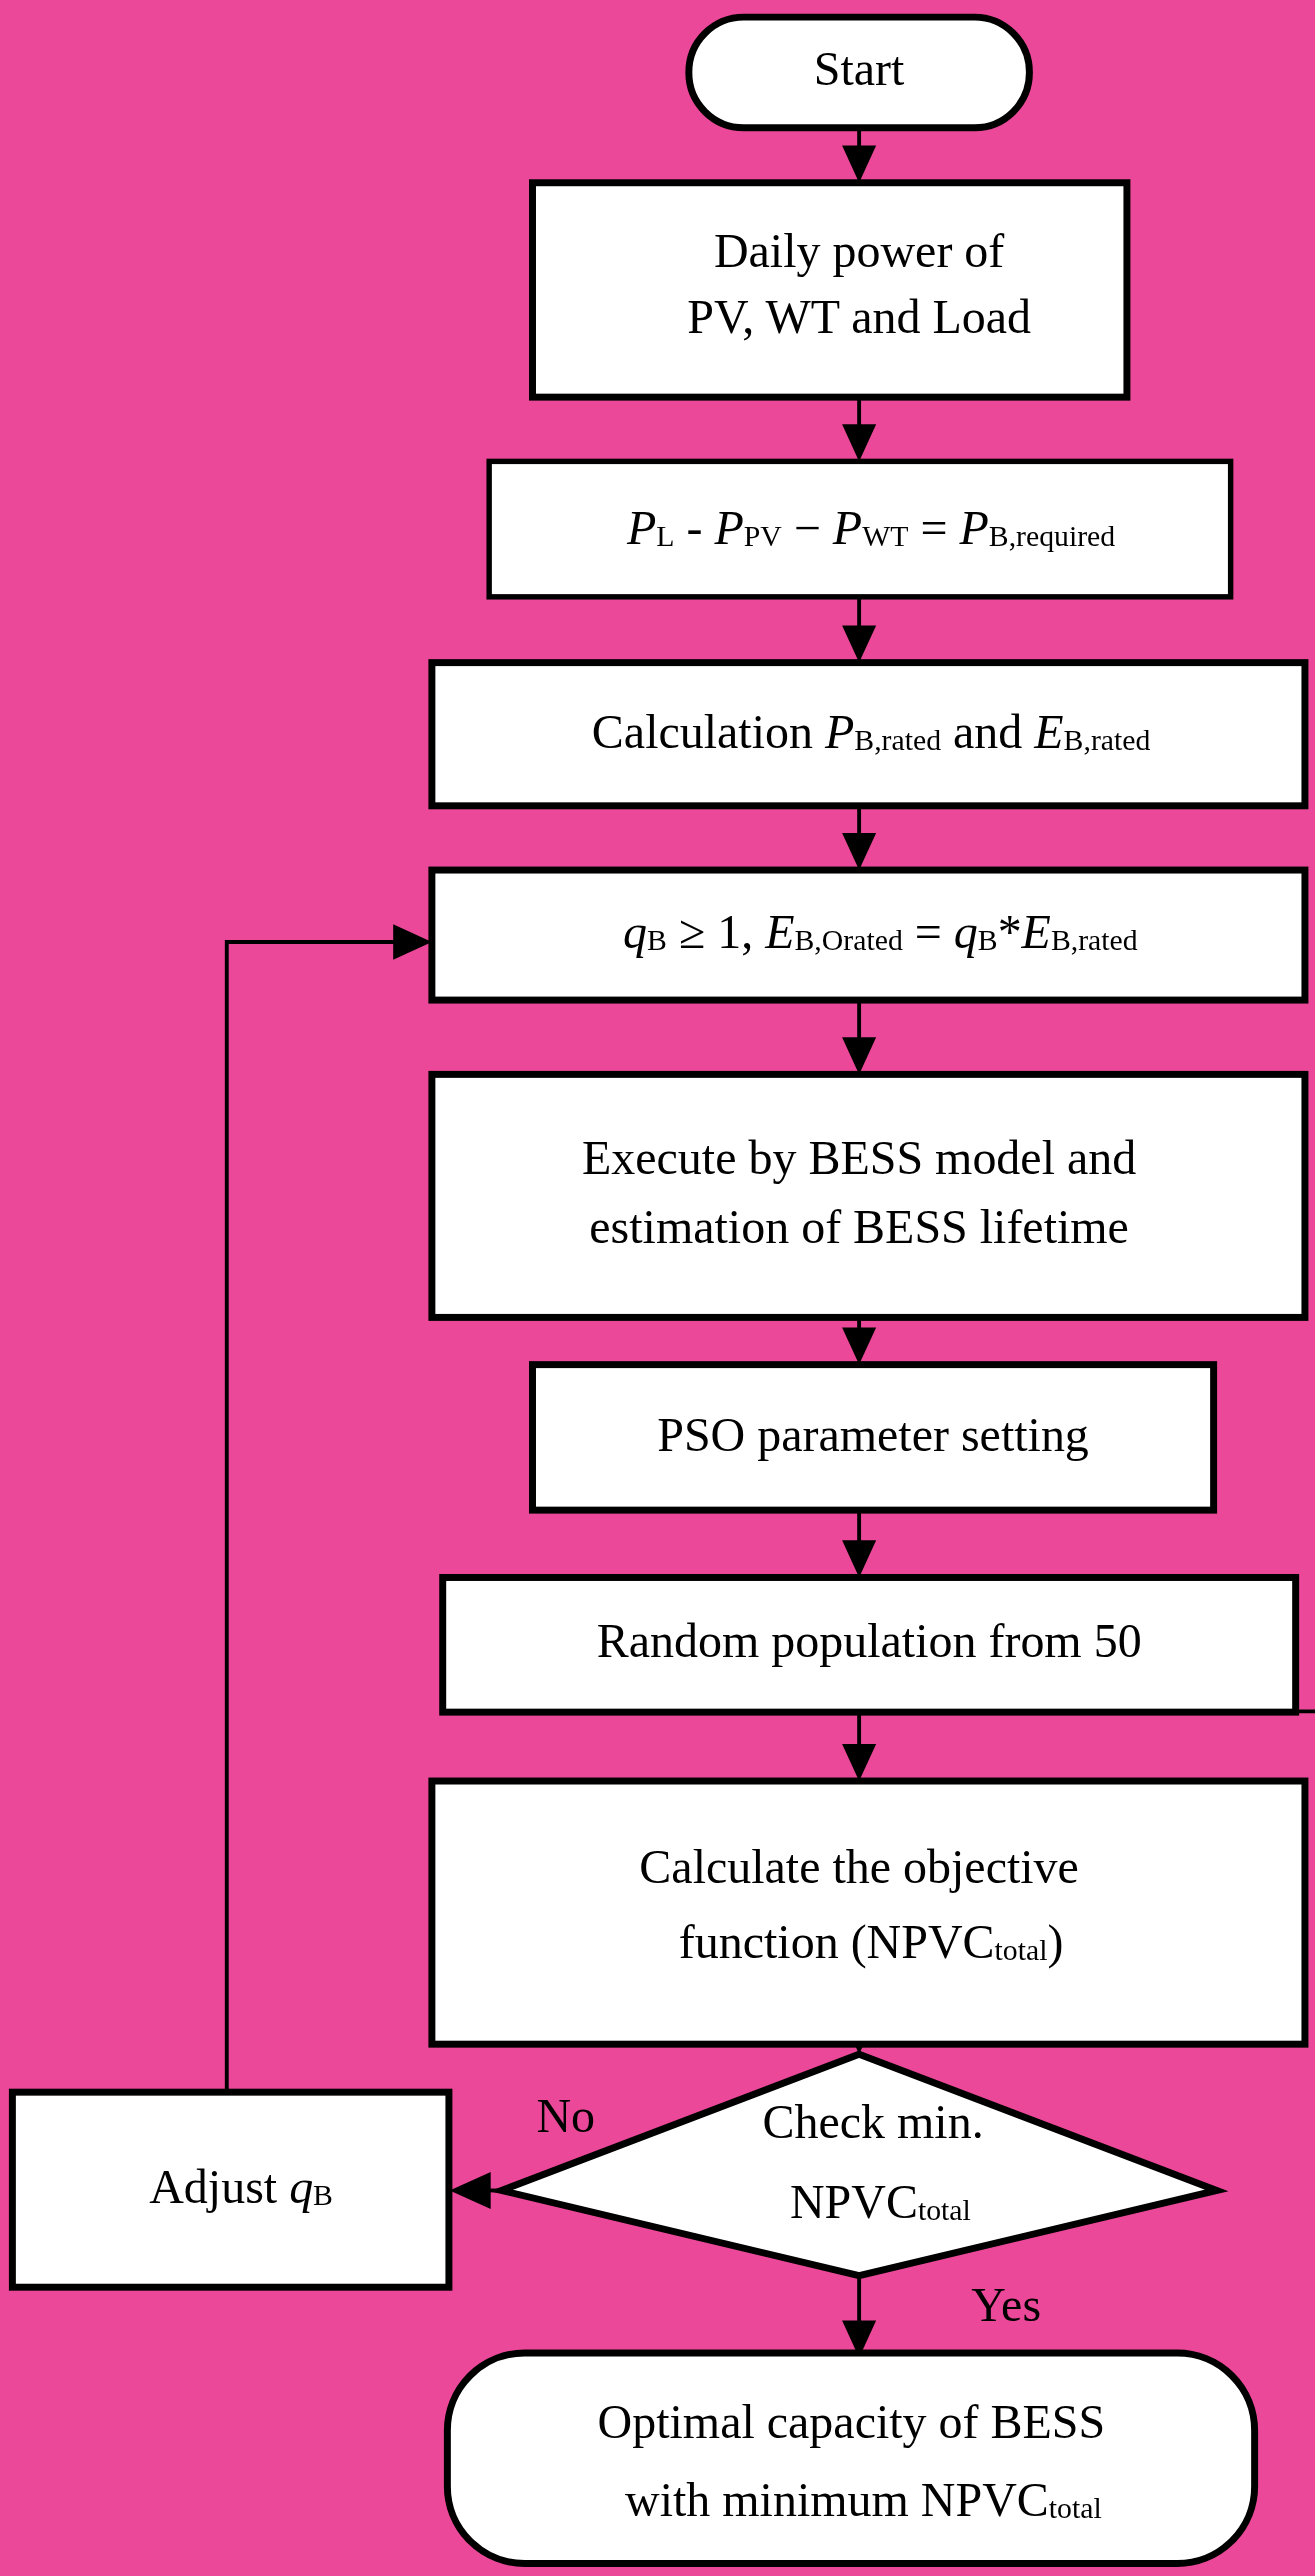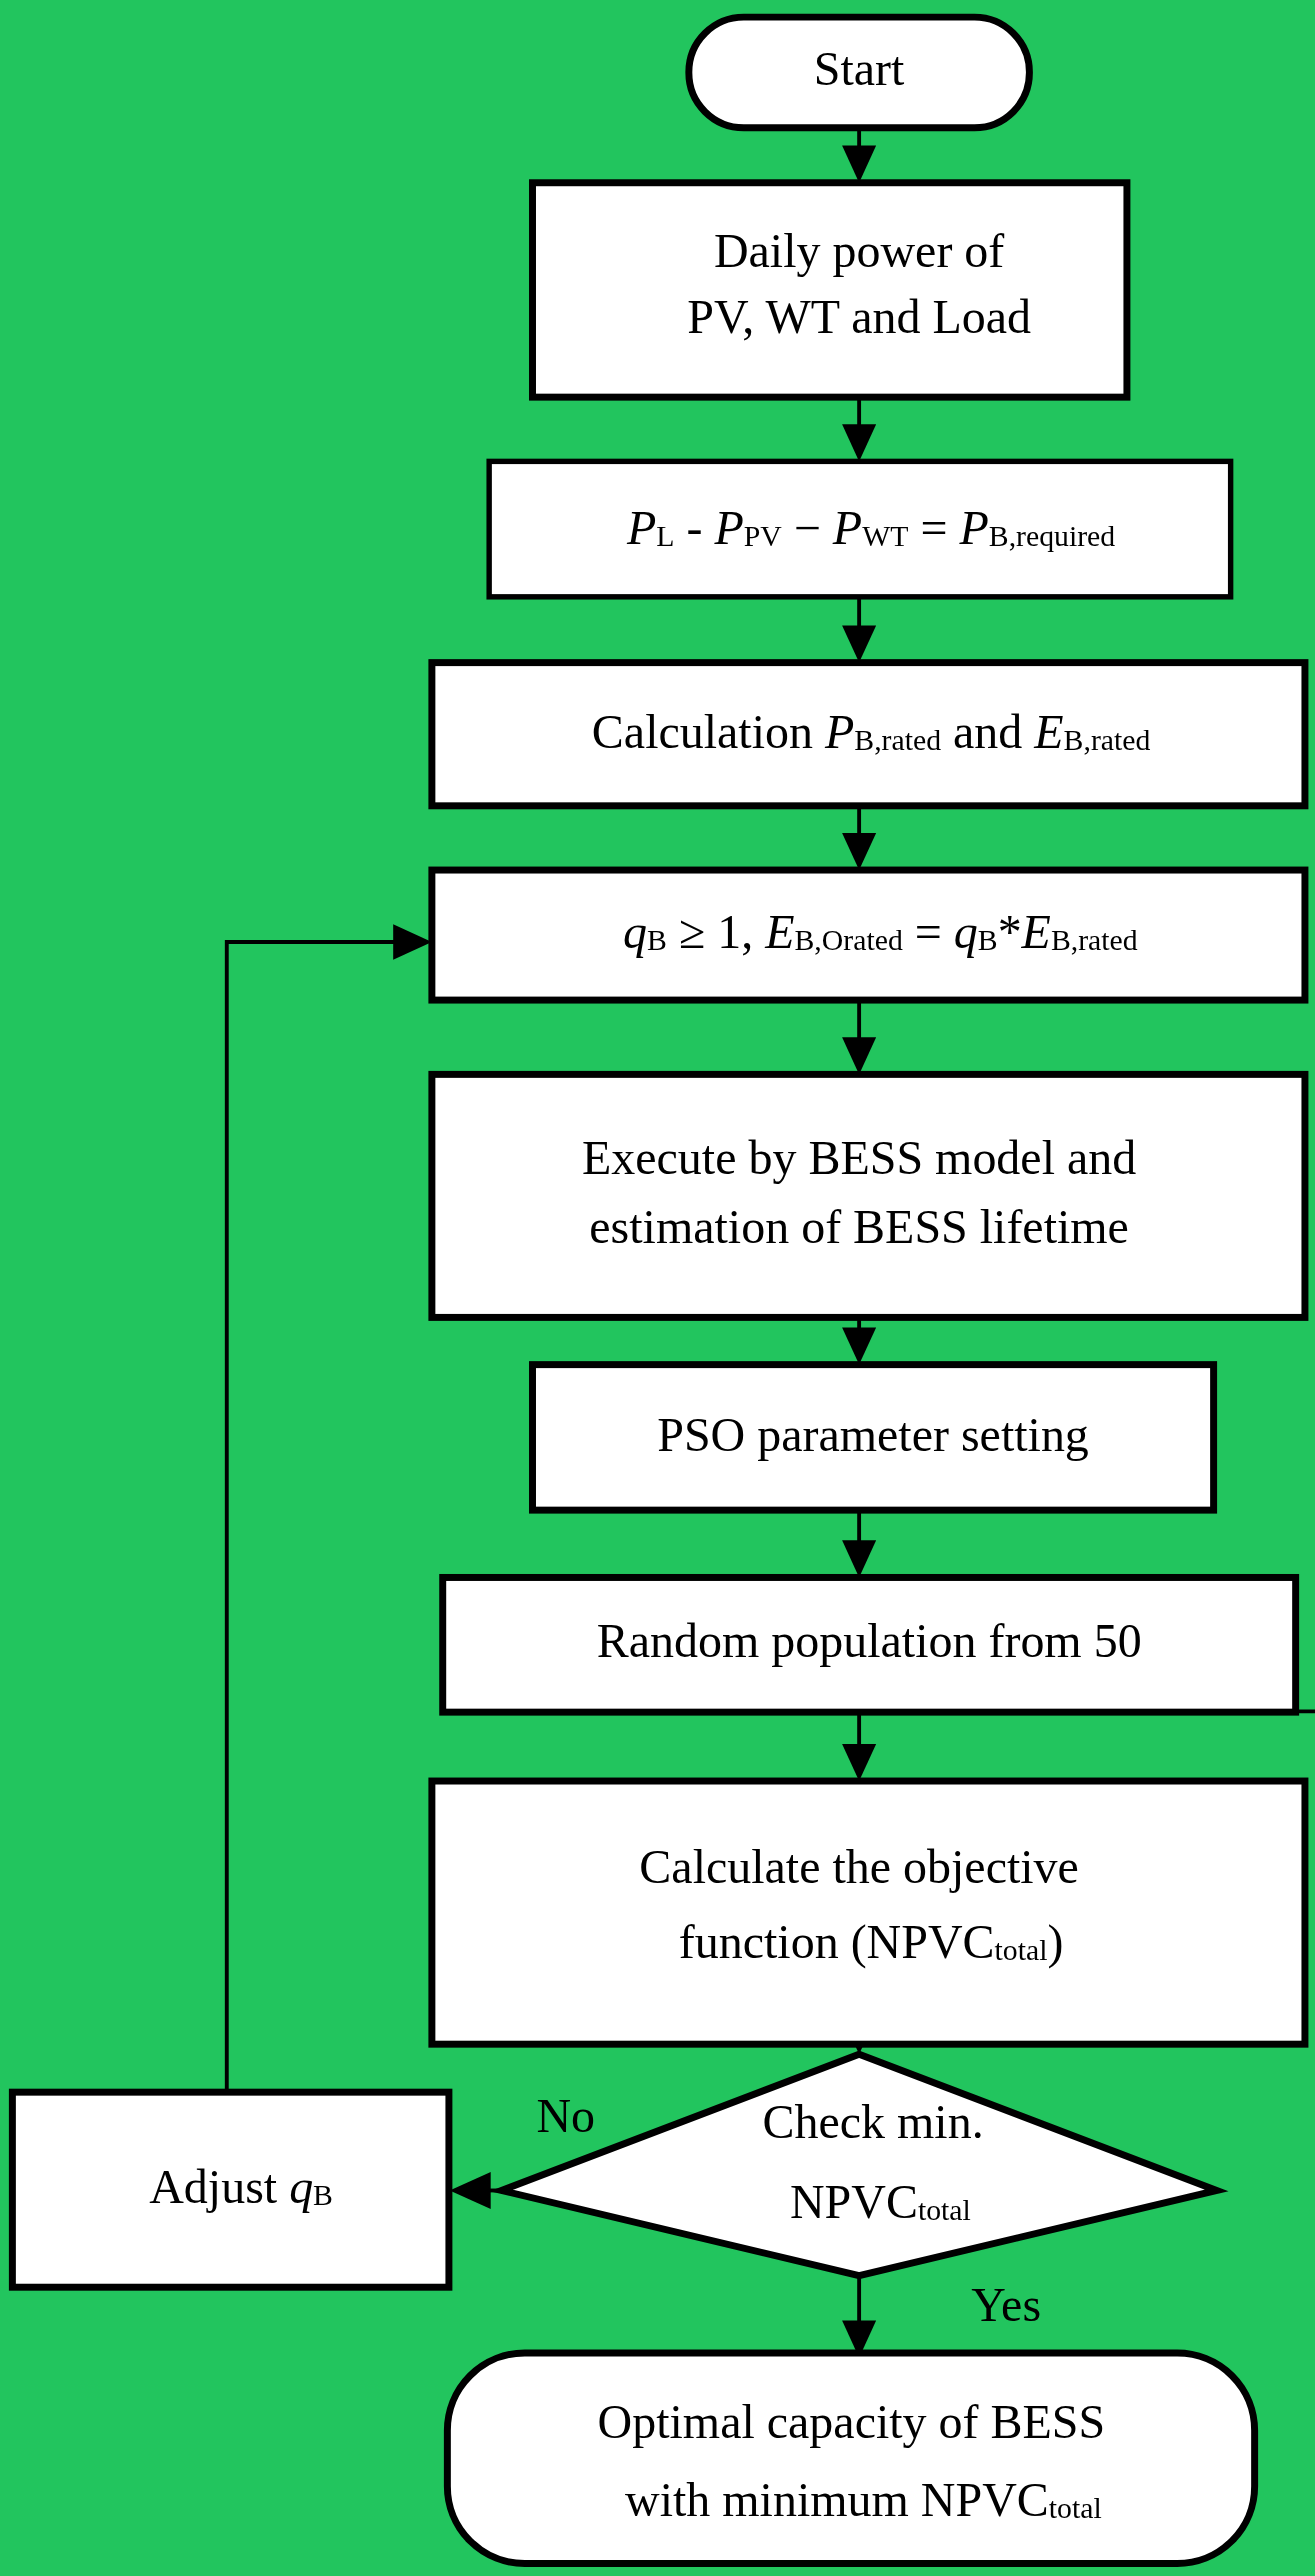--- a/index.html
+++ b/index.html
@@ -8,21 +8,21 @@
     padding: 0;
     background: #ffffff;
   }
   body {
     font-family: "Liberation Serif", "DejaVu Serif", serif;
   }
   #flowchart-root {
     position: relative;
     width: 1315px;
     height: 2576px;
-    background: #22c55e;
+    background: #ec4899;
     overflow: hidden;
   }
   svg#flow-svg {
     position: absolute;
     top: 0;
     left: 0;
     width: 1315px;
     height: 2576px;
     display: block;
   }

